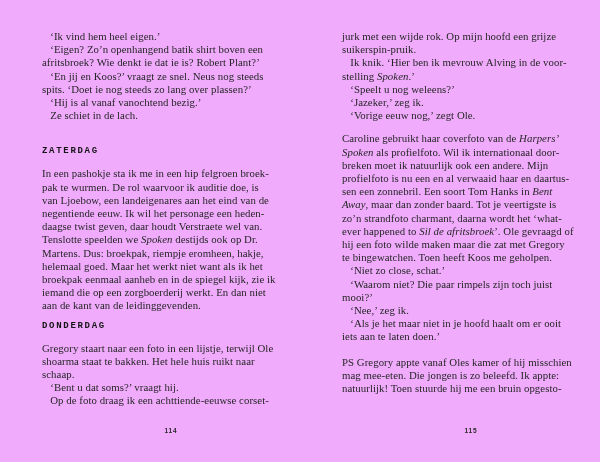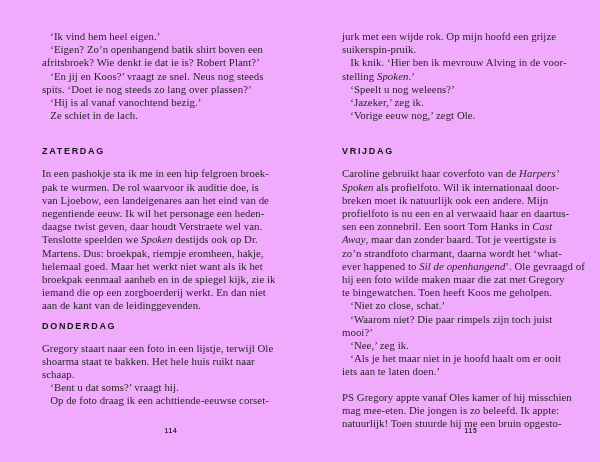--- a/index.html
+++ b/index.html
@@ -25,21 +25,21 @@
   .page-col.right { left: 342px; }
   .lines {
     white-space: pre;
     font-size: 10.8px;
     line-height: 13.2px;
     letter-spacing: 0.05px;
     color: #262626;
   }
   .top-block { margin-top: 30px; }
   .day-heading {
-    font-family: Liberation Sans, sans-serif;
+    font-family: Liberation Mono, monospace;
     font-weight: bold;
     font-size: 9px;
     line-height: 11px;
     letter-spacing: 1.7px;
     color: #151515;
     margin-top: 24px;
   }
   .after-heading { margin-top: 10px; }
   .second-heading { margin-top: 8px; }
   .ps-block { margin-top: 12px; }
@@ -96,29 +96,28 @@
 
   <div class="page-col right">
     <div class="lines top-block">jurk met een wijde rok. Op mijn hoofd een grijze
 suikerspin-pruik.
    Ik knik. ‘Hier ben ik mevrouw Alving in de voor-
 stelling <i>Spoken</i>.’
    ‘Speelt u nog weleens?’
    ‘Jazeker,’ zeg ik.
    ‘Vorige eeuw nog,’ zegt Ole.</div>
 
-    <div class="day-heading">VRIJDAG</div>
     <div class="lines after-heading">Caroline gebruikt haar coverfoto van de <i>Harpers’</i>
 <i>Spoken</i> als profielfoto. Wil ik internationaal door-
 breken moet ik natuurlijk ook een andere. Mijn
 profielfoto is nu een en al verwaaid haar en daartus-
-sen een zonnebril. Een soort Tom Hanks in <i>Cast</i>
+sen een zonnebril. Een soort Tom Hanks in <i>Bent</i>
 <i>Away</i>, maar dan zonder baard. Tot je veertigste is
 zo’n strandfoto charmant, daarna wordt het ‘what-
-ever happened to <i>Sil de openhangend</i>’. Ole gevraagd of
+ever happened to <i>Sil de afritsbroek</i>’. Ole gevraagd of
 hij een foto wilde maken maar die zat met Gregory
 te bingewatchen. Toen heeft Koos me geholpen.
    ‘Niet zo close, schat.’
    ‘Waarom niet? Die paar rimpels zijn toch juist
 mooi?’
    ‘Nee,’ zeg ik.
    ‘Als je het maar niet in je hoofd haalt om er ooit
 iets aan te laten doen.’</div>
 
     <div class="lines ps-block">PS Gregory appte vanaf Oles kamer of hij misschien

